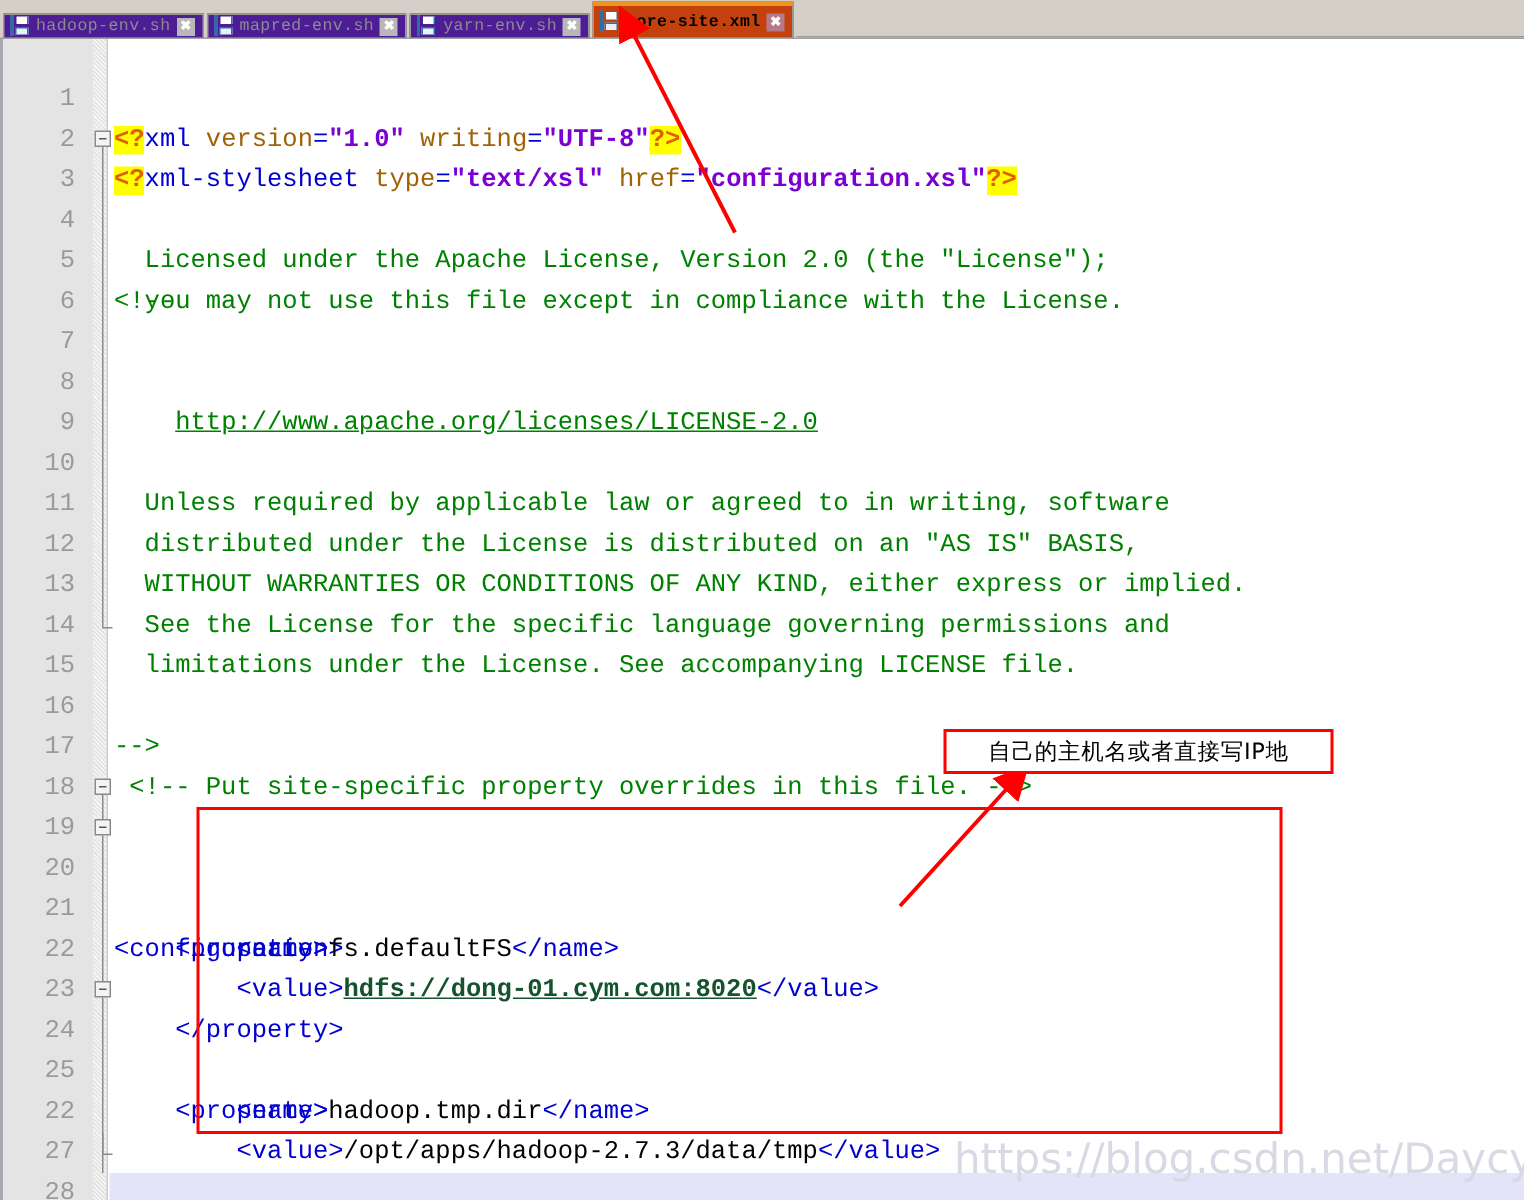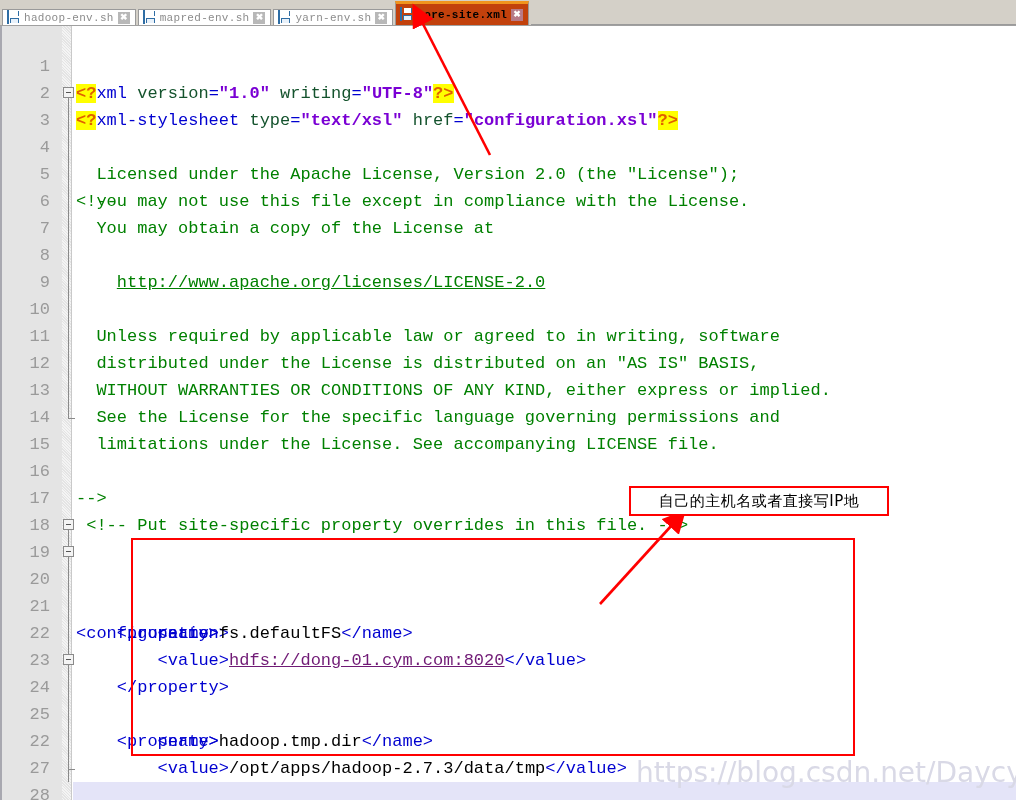--- a/index.html
+++ b/index.html
@@ -29,21 +29,21 @@
   }
   .tab {
     height: 16px;
     display: flex;
     align-items: center;
     gap: 4px;
     padding: 0 5px 0 4px;
     margin-right: 2px;
     border: 1px solid #9a9a9a;
     border-bottom: none;
-    background: #ffffff;
+    background: #4c1d95;
     font-family: "Liberation Mono", monospace;
     font-size: 11px;
     color: #8c8c8c;
     box-sizing: border-box;
     white-space: nowrap;
     cursor: default;
   }
   .tab.active {
     background: #c2410c;
     color: #000000;
@@ -166,27 +166,27 @@
   }
   .code {
     position: absolute;
     left: 76px;
     font-size: 17px;
     font-family: "Liberation Mono", "DejaVu Sans Mono", monospace;
     white-space: pre;
   }
   
   .tag      { color: #0000d0; }
-  .attr     { color: #14532d; }
+  .attr     { color: #a16207; }
   .str      { color: #7a00d4; font-weight: bold; }
   .pi       { color: #e06000; background: #ffff00; font-weight: bold; }
   .cmt      { color: #008000; }
   .cmt-link { color: #008000; text-decoration: underline; }
   .val      { color: #000000; font-weight: normal; }
-  .val-u    { color: #701a75; font-weight: normal; text-decoration: underline; }
+  .val-u    { color: #14532d; font-weight: bold; text-decoration: underline; }
 
   
   .fold {
     position: absolute;
     left: 63px;
     top: 7px;
     width: 11px; height: 11px;
     border: 1px solid #8a8a8a;
     background: #f4f4f4;
     box-sizing: border-box;
@@ -326,21 +326,20 @@
       <span class="code"><span class="cmt">  Licensed under the Apache License, Version 2.0 (the "License");</span></span>
     </div>
 
     <div class="row">
       <span class="lnum">5</span>
       <span class="code"><span class="cmt">  you may not use this file except in compliance with the License.</span></span>
     </div>
 
     <div class="row">
       <span class="lnum">6</span>
-      <span class="code"><span class="cmt">  You may obtain a copy of the License at</span></span>
     </div>
 
     <div class="row">
       <span class="lnum">7</span>
       <span class="code"></span>
     </div>
 
     <div class="row">
       <span class="lnum">8</span>
       <span class="code"><span class="cmt">    </span><span class="cmt-link">http://www.apache.org/licenses/LICENSE-2.0</span></span>

